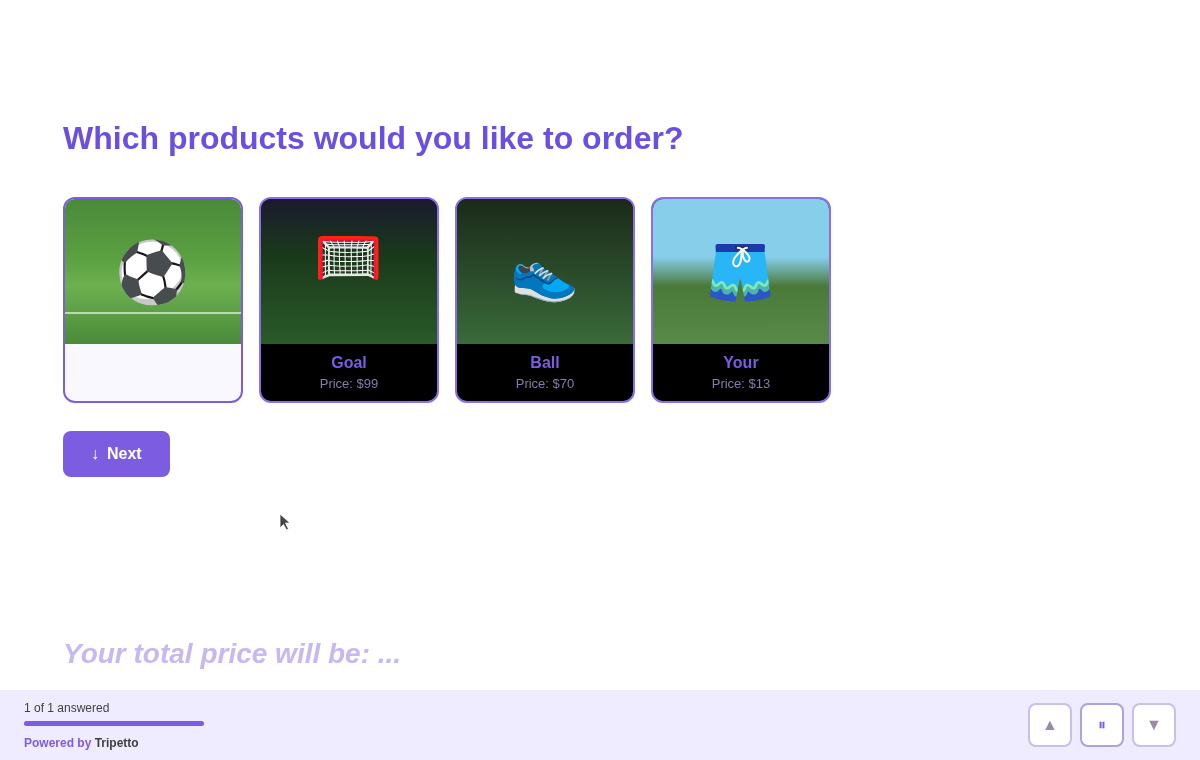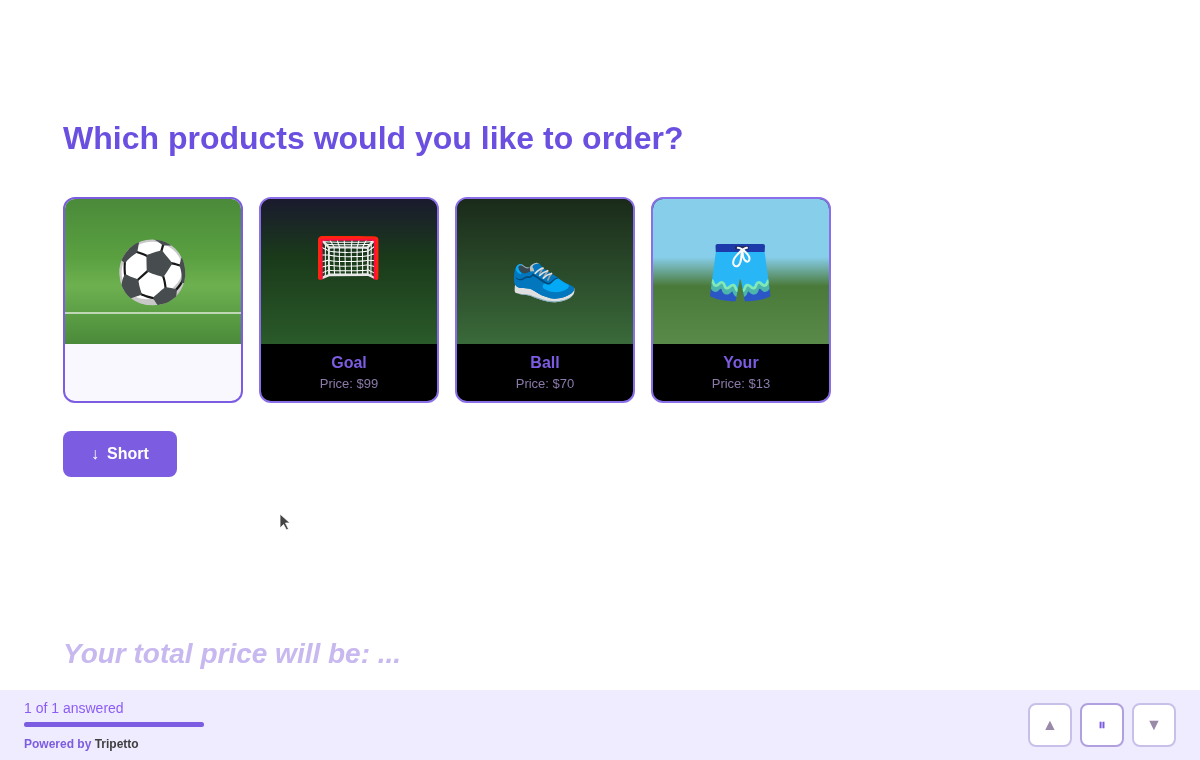--- a/index.html
+++ b/index.html
@@ -198,22 +198,22 @@
       padding: 0 24px;
     }
 
     .progress-section {
       display: flex;
       flex-direction: column;
       gap: 6px;
     }
 
     .progress-text {
-      font-size: 14px;
-      color: #8b5cf6;
+      font-size: 12px;
+      color: #404040;
     }
 
     .progress-bar-container {
       width: 180px;
       height: 5px;
       background: #d4caff;
       border-radius: 3px;
     }
 
     .progress-bar-fill {
@@ -299,21 +299,21 @@
       <div class="product-image img-short"></div>
       <div class="product-info">
         <div class="product-name">Your</div>
         <div class="product-price">Price: $13</div>
       </div>
     </div>
     </div>
 
   <button class="next-button">
     <span class="next-icon">↓</span>
-    <span>Short</span>
+    <span>Next</span>
   </button>
 </div>
 
 <div class="total-price-section">
   <span class="total-price-text">Your total price will be: ...</span>
 </div>
 
 <svg class="cursor" viewBox="0 0 20 20" xmlns="http://www.w3.org/2000/svg">
   <path d="M4 2 L4 16 L7.5 12.5 L10.5 18 L12.5 17 L9.5 11 L14 11 Z" fill="#444" stroke="white" stroke-width="0.8"></path>
 </svg>

